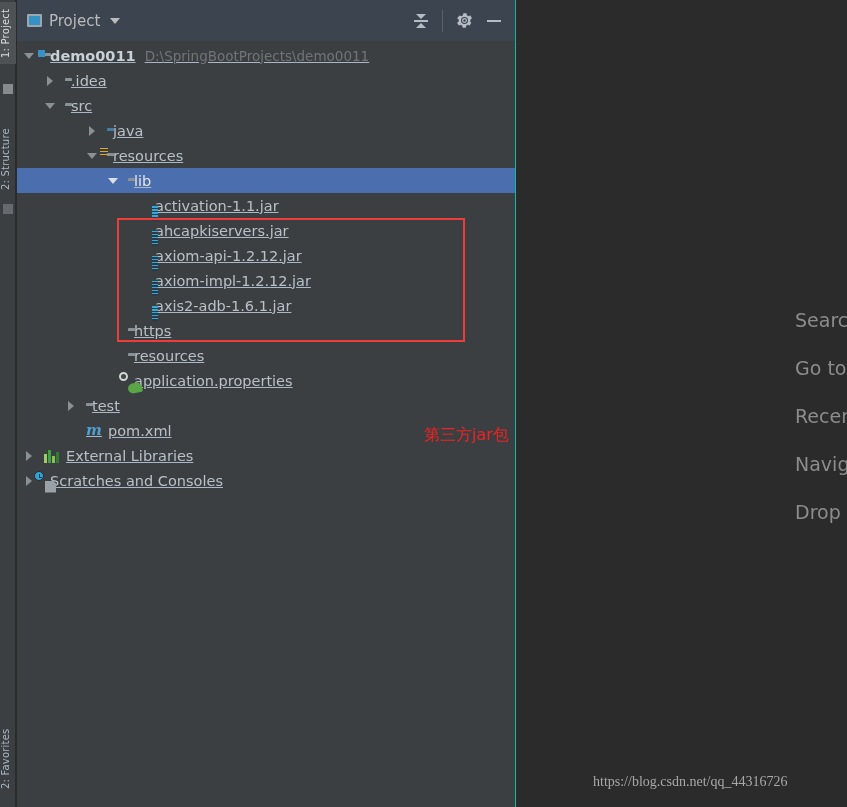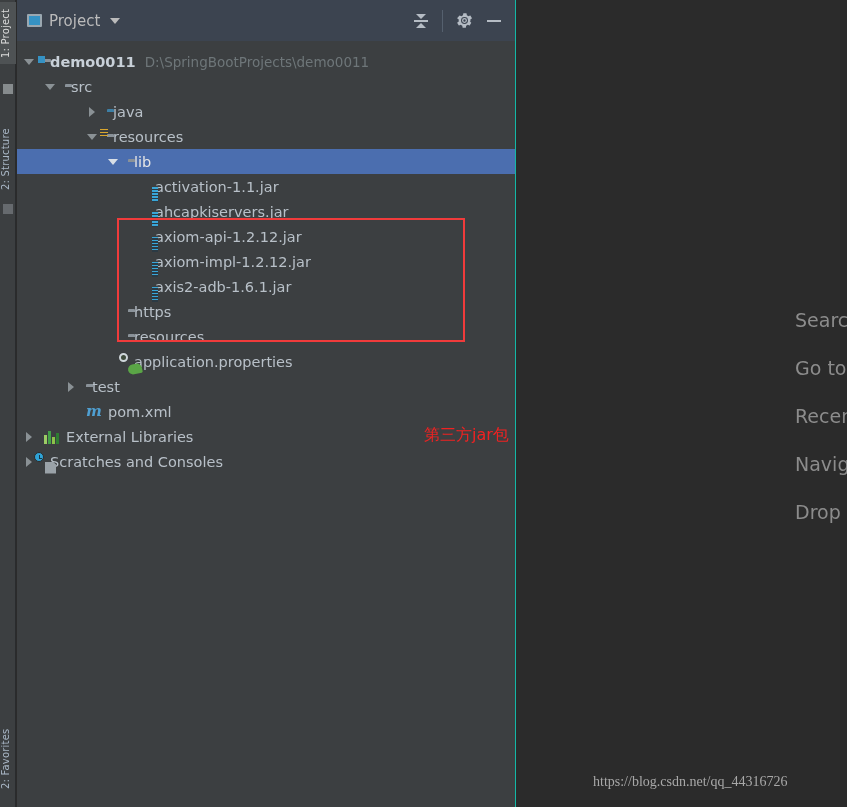--- a/index.html
+++ b/index.html
@@ -117,23 +117,24 @@
     border-right: 5px solid transparent;
     border-bottom: 5px solid #b5bcc4;
     left: 3px; top: 10px;
   }
   
   .ic-minimize { width: 14px; height: 2px; background: #b5bcc4; }
 
   
   .tree {
     position: relative;
-    padding-top: 8px;
+    padding-top: 2px;
     font-size: 14.5px;
     color: #a9b7c6;
+    text-decoration: underline;
   }
   .row {
     position: relative;
     height: 25px;
     display: flex;
     align-items: center;
     white-space: nowrap;
   }
   .row.selected { background: #4b6eaf; }
   .row .label { color: #b8c0c8; }
@@ -385,20 +386,27 @@
         <div class="row">
           <span style="flex:0 0 6px"></span>
           <span class="twisty open"></span>
           <span style="flex:0 0 8px"></span>
           <span class="ic"><span class="folder"><span class="badge"></span></span></span>
           <span class="label bold">demo0011</span>
           <span class="sub">D:\SpringBootProjects\demo0011</span>
         </div>
         <div class="row">
           <span style="flex:0 0 27px"></span>
+          <span class="twisty closed"></span>
+          <span style="flex:0 0 8px"></span>
+          <span class="ic"><span class="folder"></span></span>
+          <span class="label">.idea</span>
+        </div>
+        <div class="row">
+          <span style="flex:0 0 27px"></span>
           <span class="twisty open"></span>
           <span style="flex:0 0 8px"></span>
           <span class="ic"><span class="folder"></span></span>
           <span class="label">src</span>
         </div>
         <div class="row">
           <span style="flex:0 0 69px"></span>
           <span class="twisty closed"></span>
           <span style="flex:0 0 8px"></span>
           <span class="ic"><span class="folder blue"></span></span>

